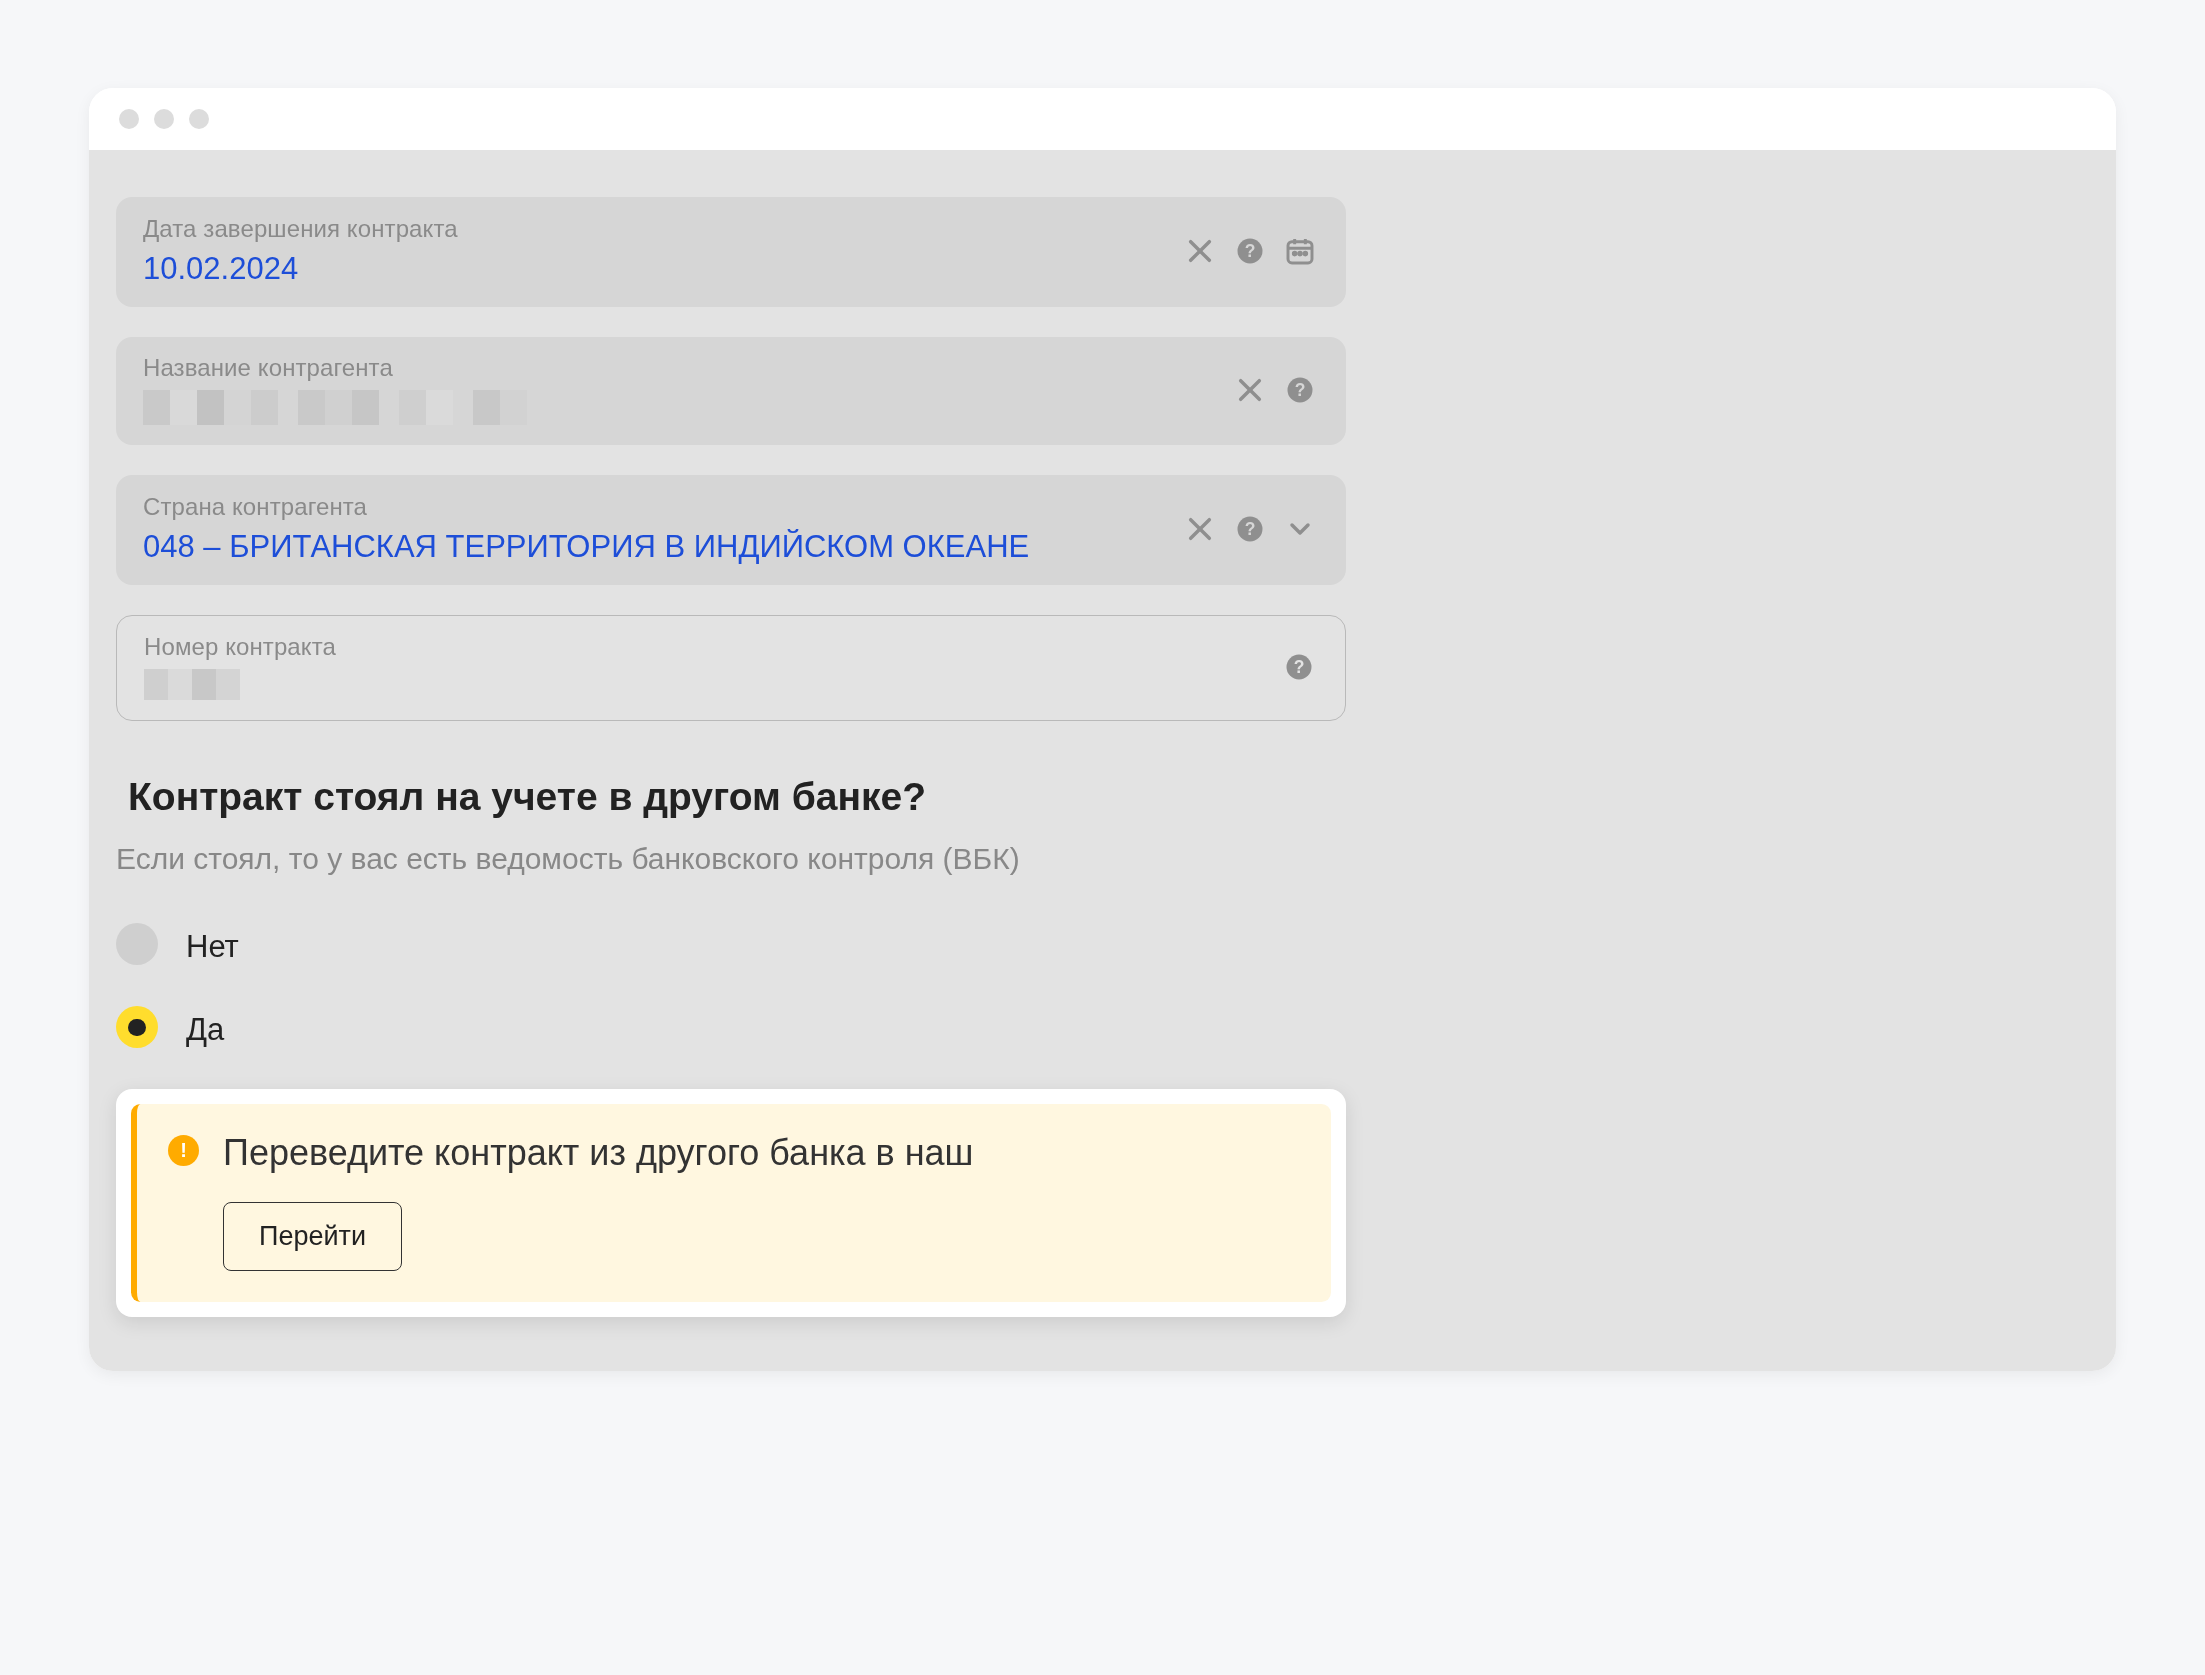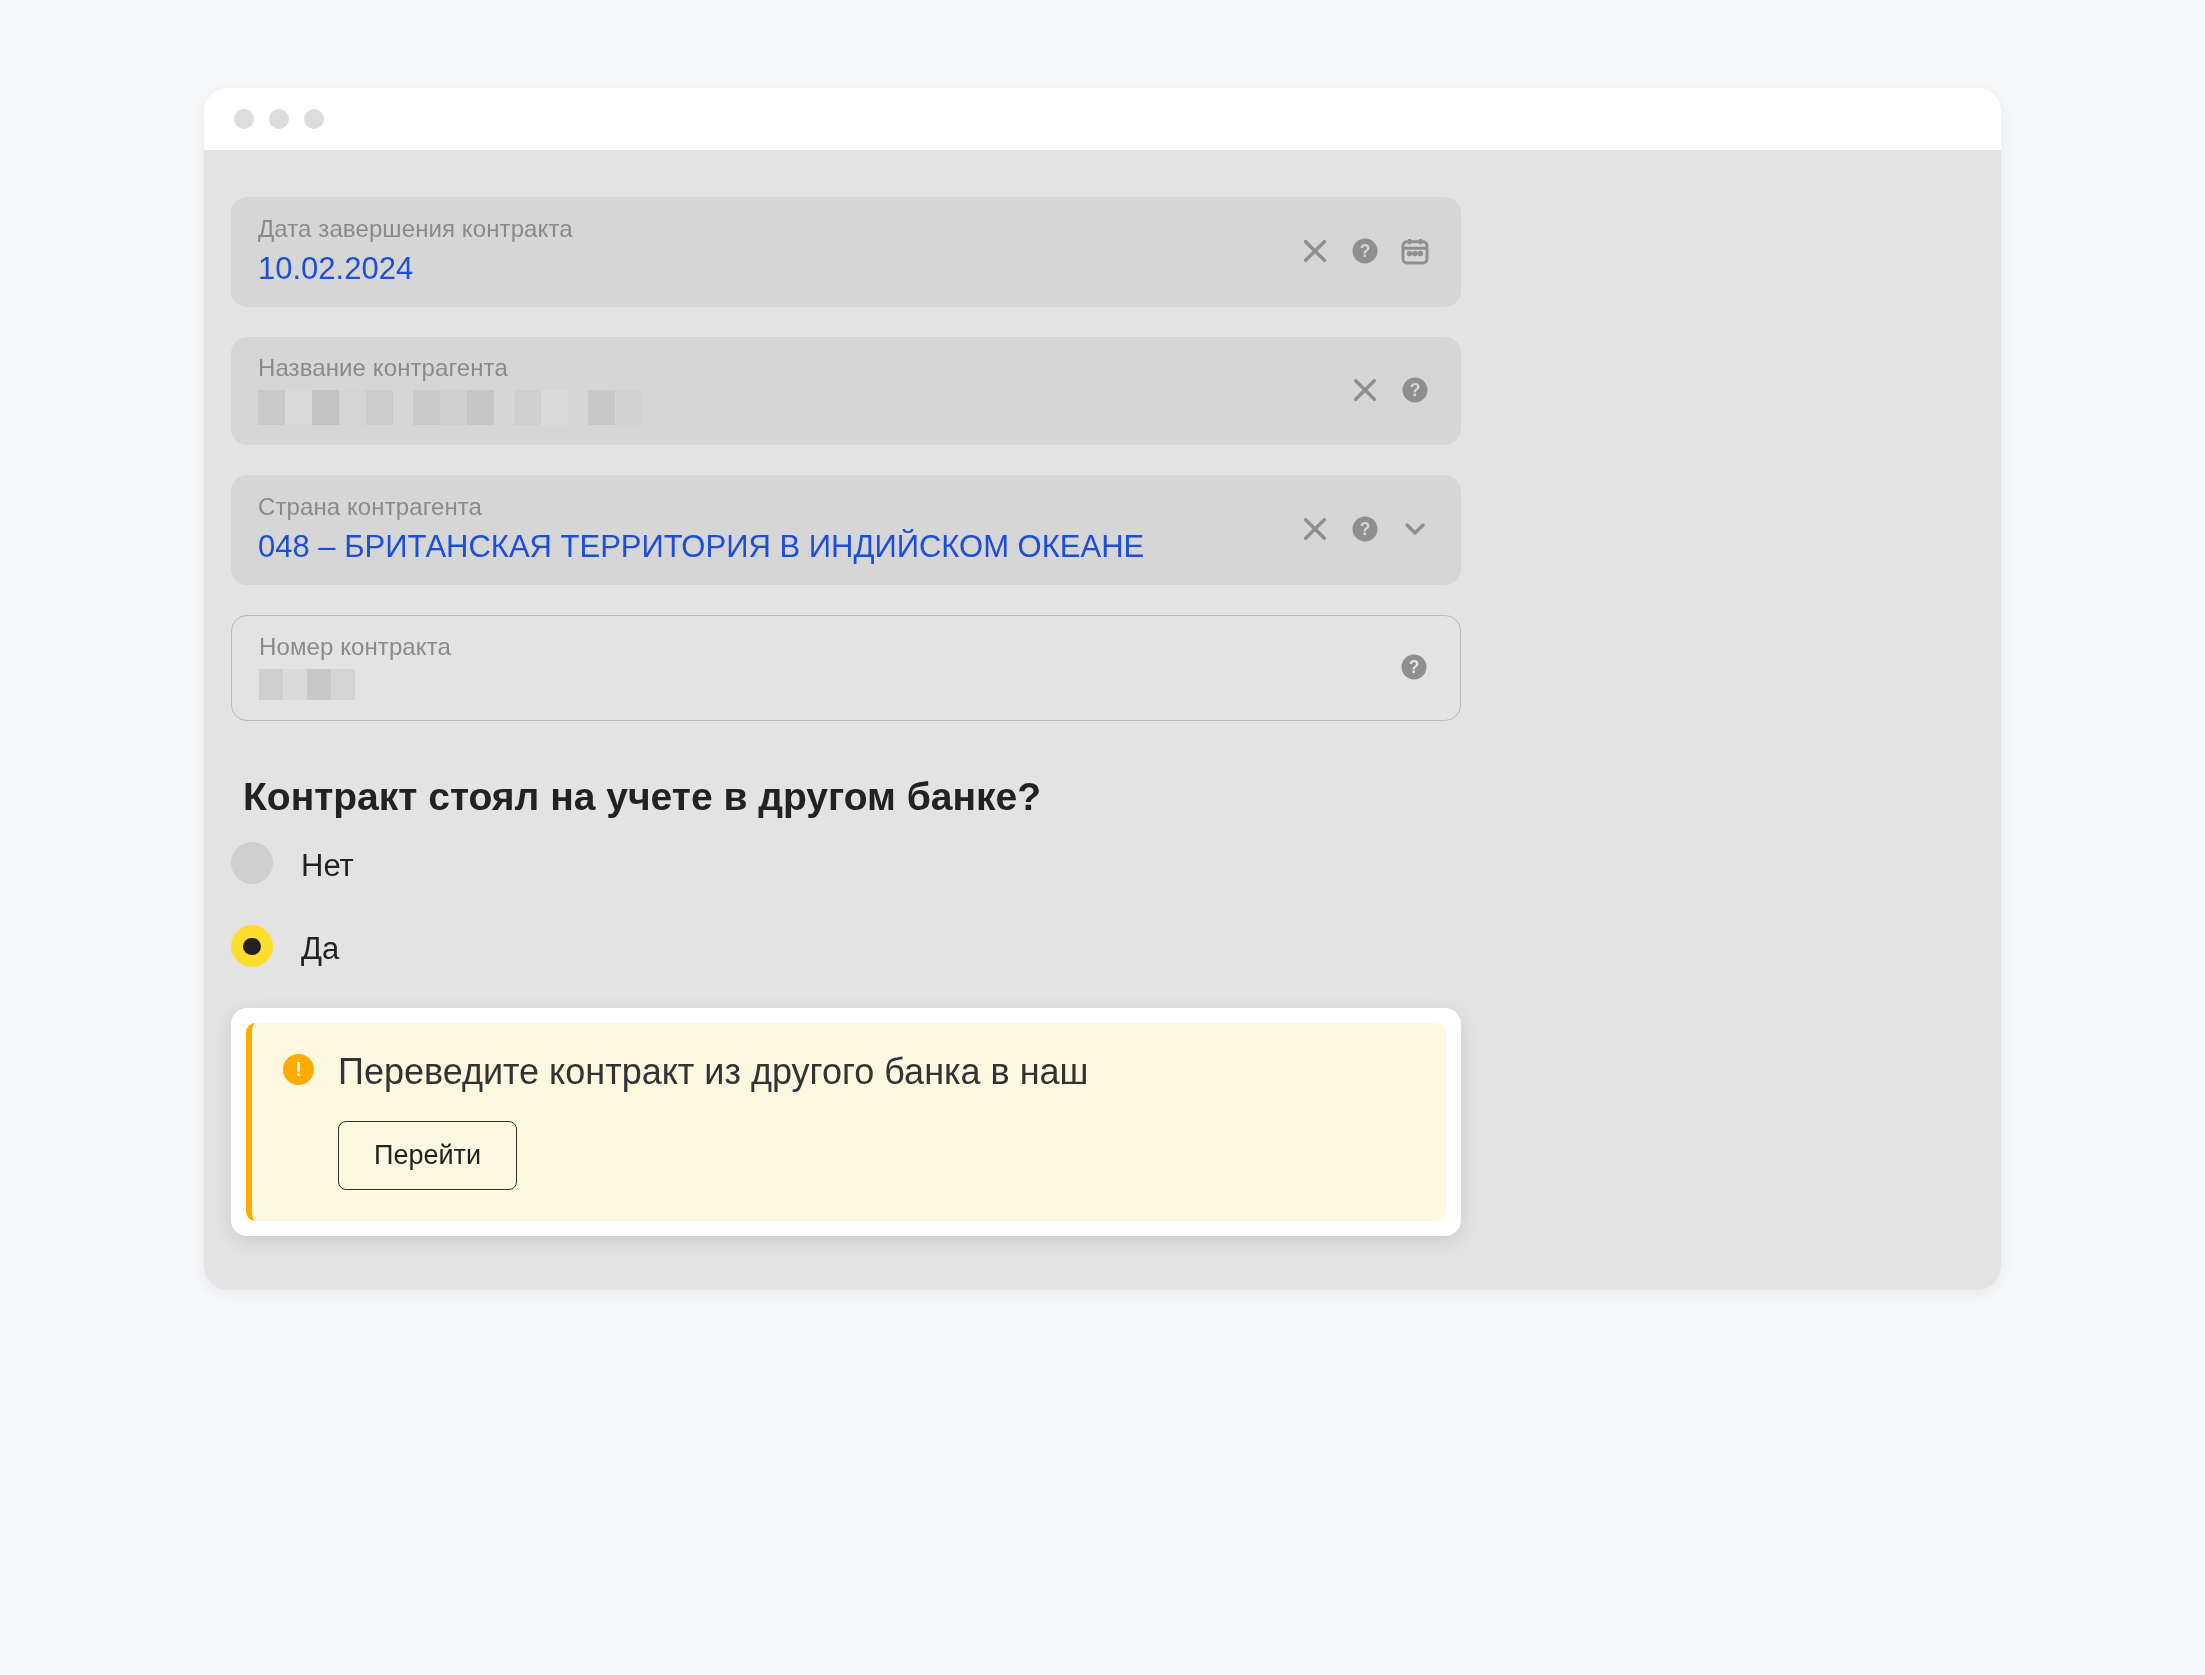--- a/index.html
+++ b/index.html
@@ -12,21 +12,21 @@
     justify-content: center;
   }
   .stage {
     width: 2205px;
     height: 1676px;
     background: #f6f7f9;
     position: relative;
     padding: 27px 0 0 0;
   }
   .window {
-    width: 1797px;
+    width: 2027px;
     margin: 61px auto 0 auto;
     background: #ffffff;
     border-radius: 24px;
     box-shadow: 0 4px 16px rgba(0,0,0,0.06);
     overflow: hidden;
   }
   .titlebar {
     height: 62px;
     display: flex;
     align-items: center;
@@ -300,20 +300,21 @@
             <div class="icon small">
               <svg viewBox="0 0 24 24" fill="currentColor">
                   <circle cx="12" cy="12" r="10"></circle>
                   <text x="12" y="17" text-anchor="middle" font-size="14" font-weight="700" fill="#e3e3e3">?</text>
                 </svg>
             </div>
           </div>
         </div>
 
         <div class="question-heading">Контракт стоял на учете в другом банке?</div>
+        <div class="question-sub">Если стоял, то у вас есть ведомость банковского контроля (ВБК)</div>
 
         <div class="radio-row">
           <div class="radio-outer off"></div>
           <div class="radio-label">Нет</div>
         </div>
 
         <div class="radio-row">
           <div class="radio-outer on">
             <div class="radio-inner"></div>
           </div>

